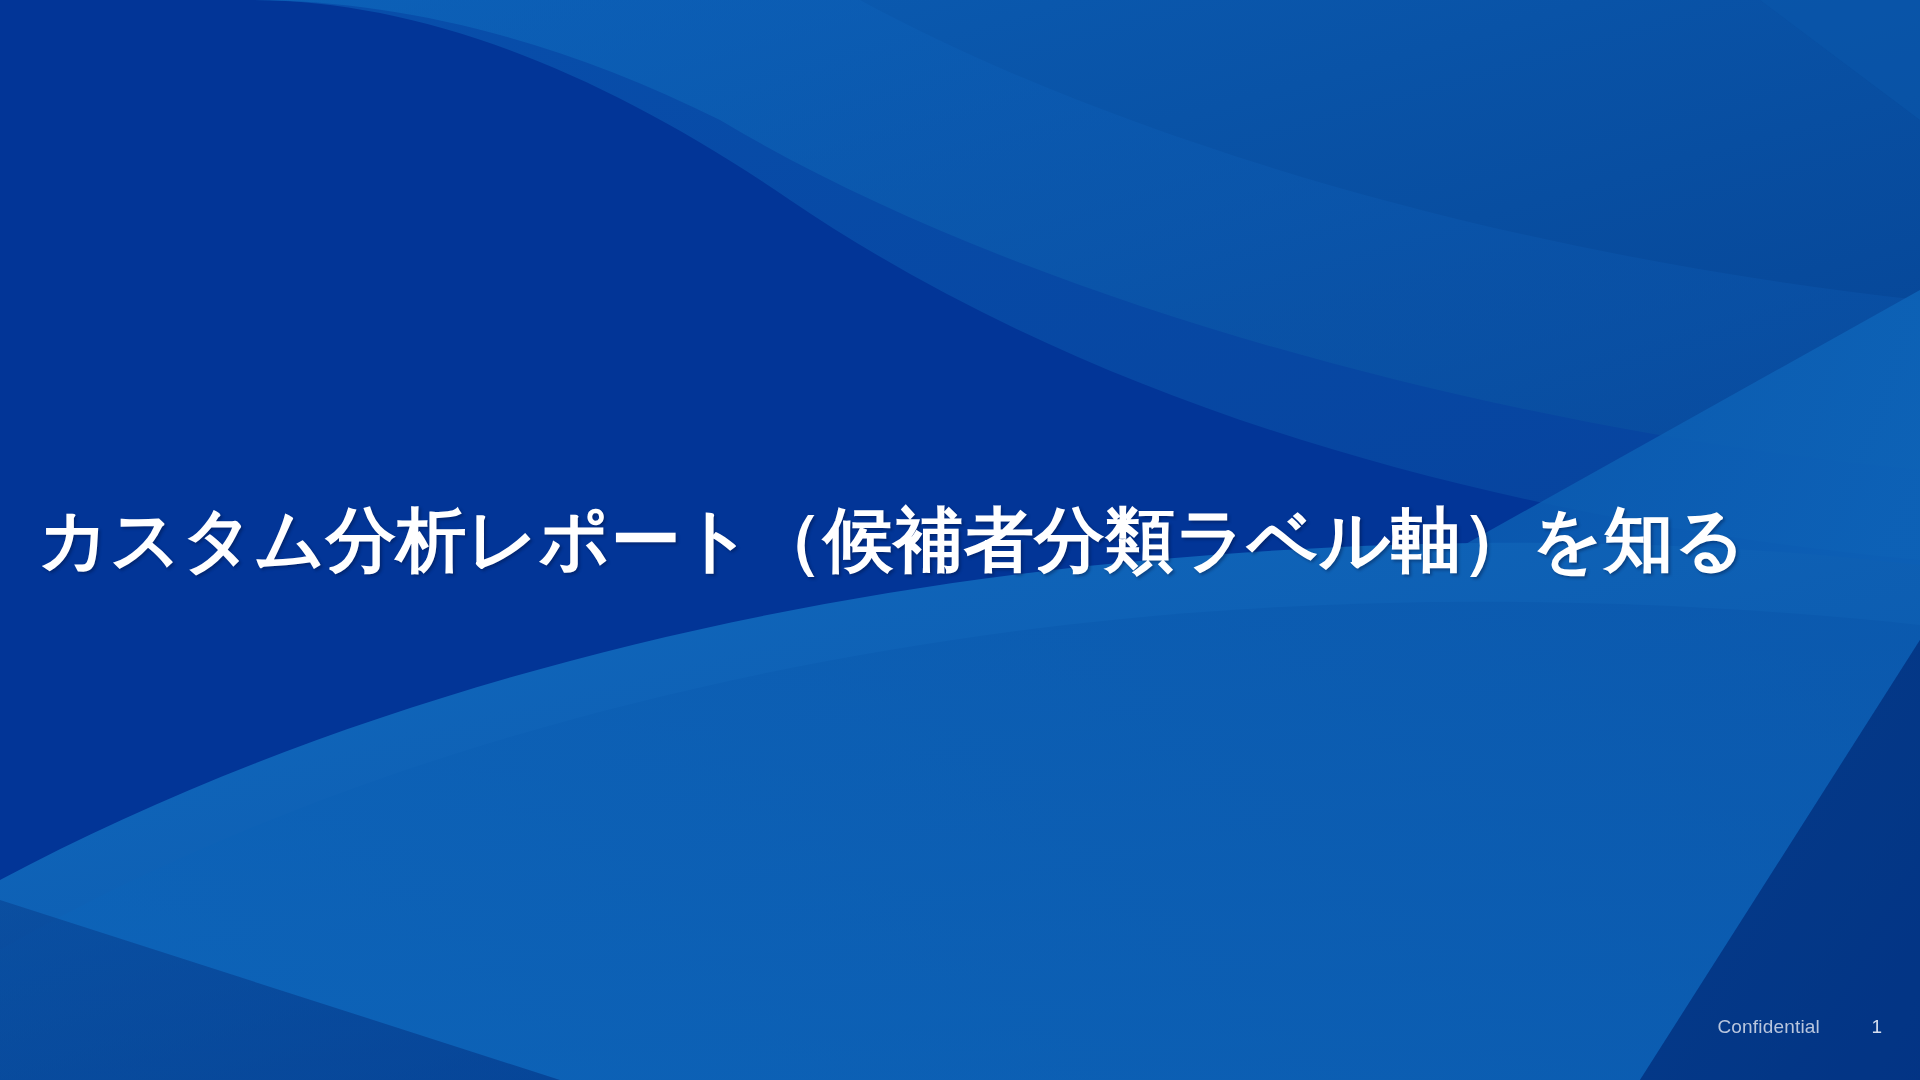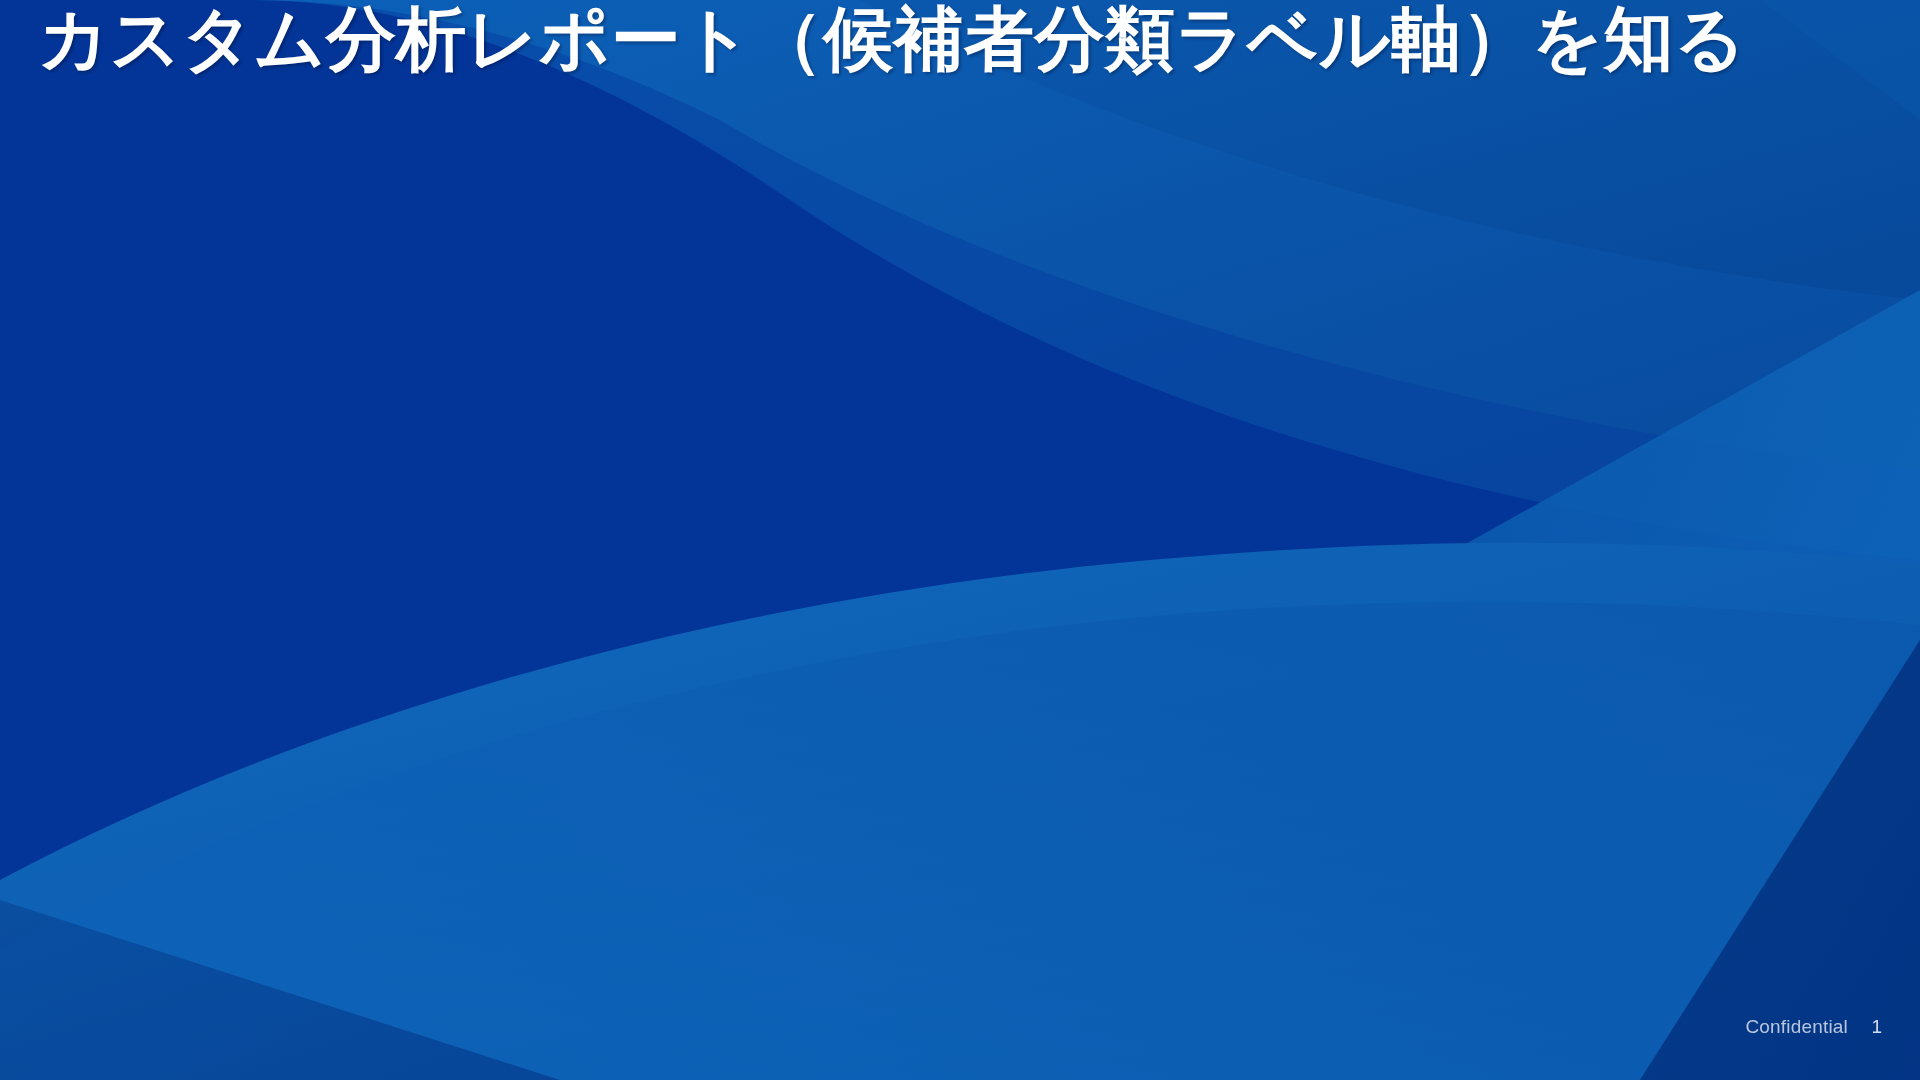--- a/index.html
+++ b/index.html
@@ -29,21 +29,21 @@
   }
 
   
   #title-block {
     position: absolute;
     left: 0;
     top: 0;
     width: 1920px;
     height: 1080px;
     display: flex;
-    align-items: flex-start;
+    align-items: center;
     pointer-events: none;
   }
 
   #slide-title {
     margin: 0;
     padding: 0 28px 0 38px;
     width: 100%;
     box-sizing: border-box;
     color: #ffffff;
     font-size: 70px;
@@ -55,21 +55,21 @@
     font-family: "Liberation Sans", "DejaVu Sans", sans-serif;
   }
 
   
   #footer {
     position: absolute;
     right: 38px;
     bottom: 42px;
     display: flex;
     align-items: baseline;
-    gap: 20px;
+    gap: 48px;
   }
 
   #footer-confidential {
     color: #b9c6de;
     font-size: 19px;
     font-weight: 400;
     letter-spacing: 0.01em;
     white-space: nowrap;
   }
 

